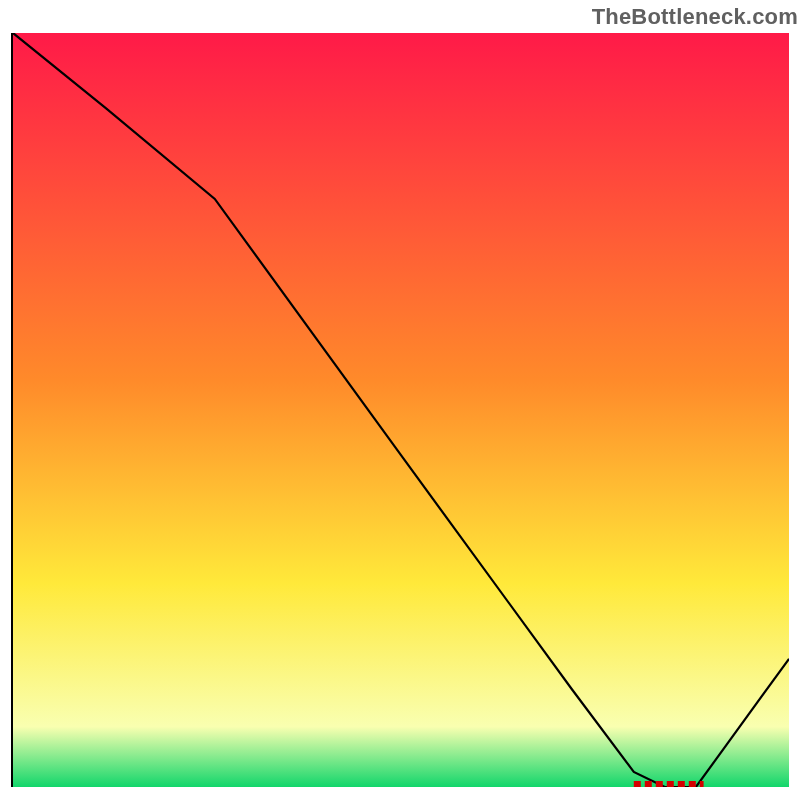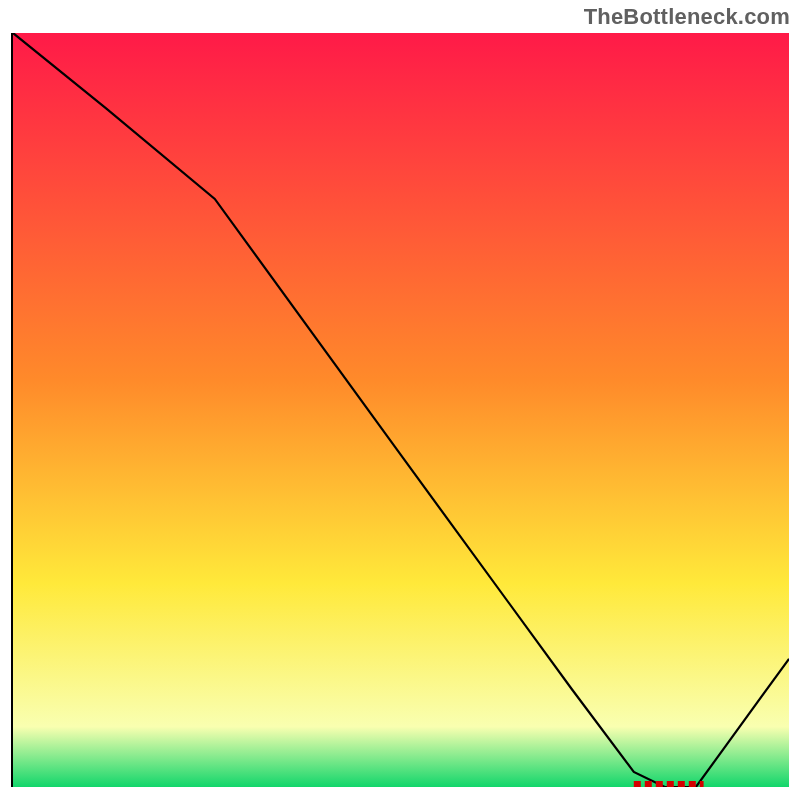--- a/index.html
+++ b/index.html
@@ -12,21 +12,21 @@
     overflow: hidden;
   }
   .root {
     position: relative;
     width: 800px;
     height: 800px;
   }
   .attribution {
     position: absolute;
     top: 4px;
-    right: 10px;
+    right: 2px;
     font-size: 22px;
     font-weight: bold;
     color: #606060;
     letter-spacing: 0.2px;
   }
   .plot-frame {
     position: absolute;
     left: 11px;
     top: 33px;
     width: 776px;

